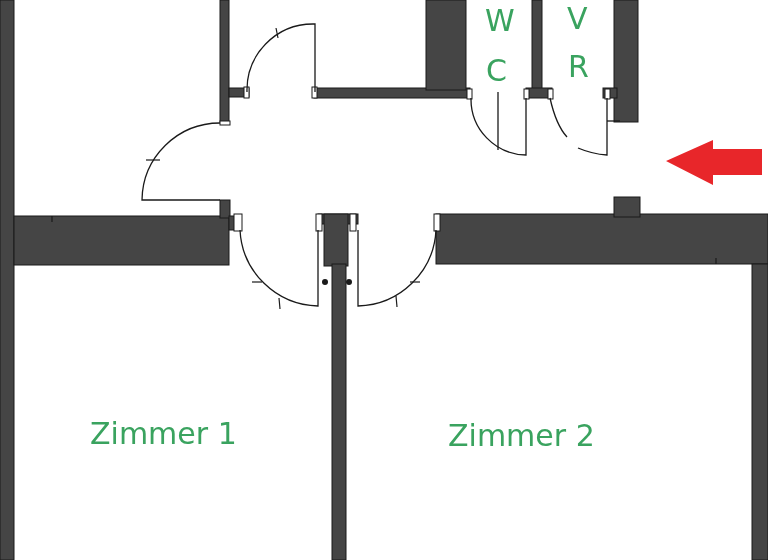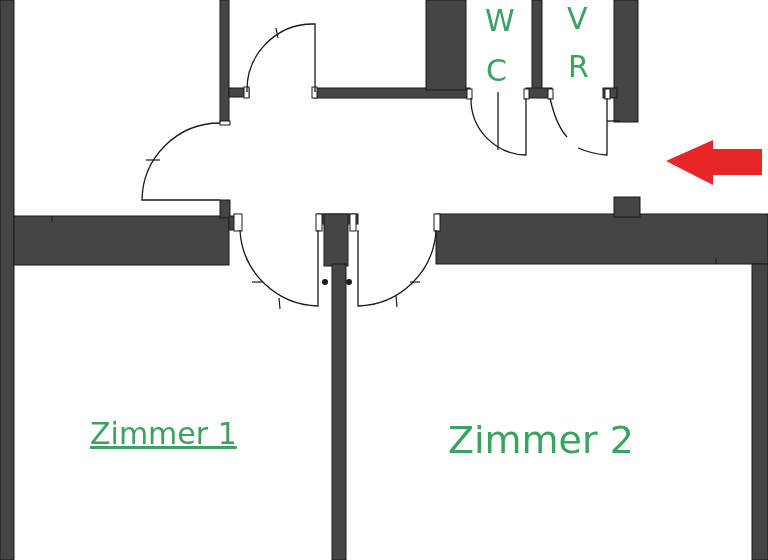--- a/index.html
+++ b/index.html
@@ -1,20 +1,20 @@
 <!DOCTYPE html>
 <html><head>
 <meta charset="utf-8">
 <style>
   html, body { margin: 0; padding: 0; background: #ffffff; }
   body { width: 768px; height: 560px; overflow: hidden; position: relative; font-family: "DejaVu Sans", sans-serif; }
   #plan { position: absolute; left: 0; top: 0; width: 768px; height: 560px; }
   .room-label { position: absolute; color: #3aa35f; font-family: "DejaVu Sans", sans-serif; white-space: nowrap; line-height: 1; }
-  .lbl-z1 { left: 90px; top: 419px; font-size: 30px; text-decoration: underline; }
-  .lbl-z2 { left: 448px; top: 421px; font-size: 38px; }
+  .lbl-z1 { left: 90px; top: 419px; font-size: 30px; }
+  .lbl-z2 { left: 448px; top: 421px; font-size: 30px; }
   .lbl-w { left: 485px; top: 6px; font-size: 30px; }
   .lbl-c { left: 486px; top: 56px; font-size: 30px; }
   .lbl-v { left: 567px; top: 4px; font-size: 30px; }
   .lbl-r { left: 568px; top: 52px; font-size: 30px; }
 </style>
 </head>
 <body>
 
 <svg id="plan" viewBox="0 0 768 560" xmlns="http://www.w3.org/2000/svg">
   <g fill="#454545" stroke="#1a1a1a" stroke-width="1">

